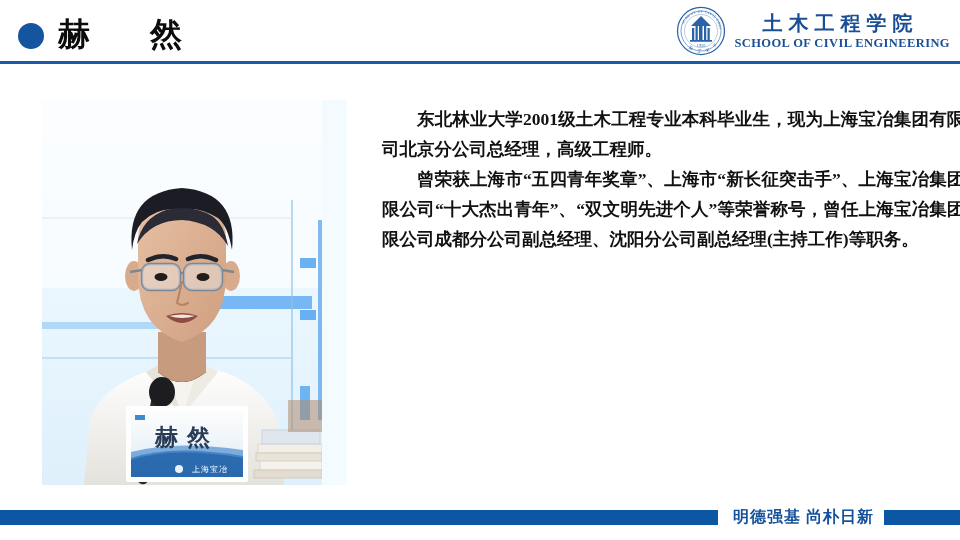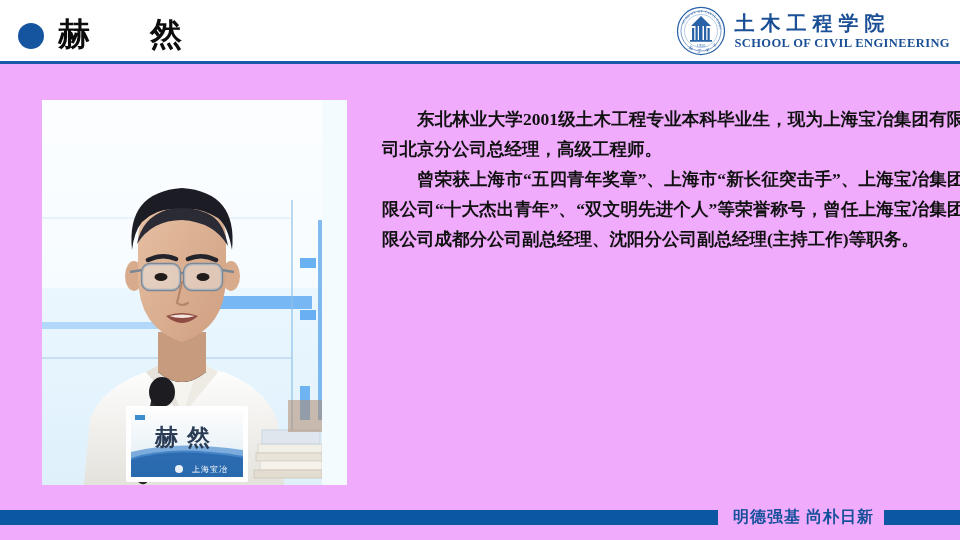--- a/index.html
+++ b/index.html
@@ -10,21 +10,21 @@
     width: 960px;
     height: 540px;
     overflow: hidden;
     background: #e2e2e2;
     font-family: "Liberation Serif", "DejaVu Serif", serif;
   }
   .slide {
     position: relative;
     width: 960px;
     height: 540px;
-    background: #f0abfc;
+    background: #ffffff;
   }
 
   
   .header {
     position: absolute;
     left: 0; top: 0;
     width: 960px;
     height: 63px;
     background: #ffffff;
   }
@@ -74,20 +74,21 @@
     align-items: flex-start;
   }
   .logo-cn {
     font-size: 20px;
     font-weight: bold;
     color: #1a4f96;
     letter-spacing: 6px;
     line-height: 24px;
     white-space: nowrap;
     font-family: "Liberation Serif", "DejaVu Serif", serif;
+    margin-left: 28px;
   }
   .logo-en {
     font-size: 12.5px;
     font-weight: bold;
     color: #1a4f96;
     letter-spacing: 0.4px;
     line-height: 16px;
     white-space: nowrap;
     font-family: "Liberation Serif", "DejaVu Serif", serif;
   }

